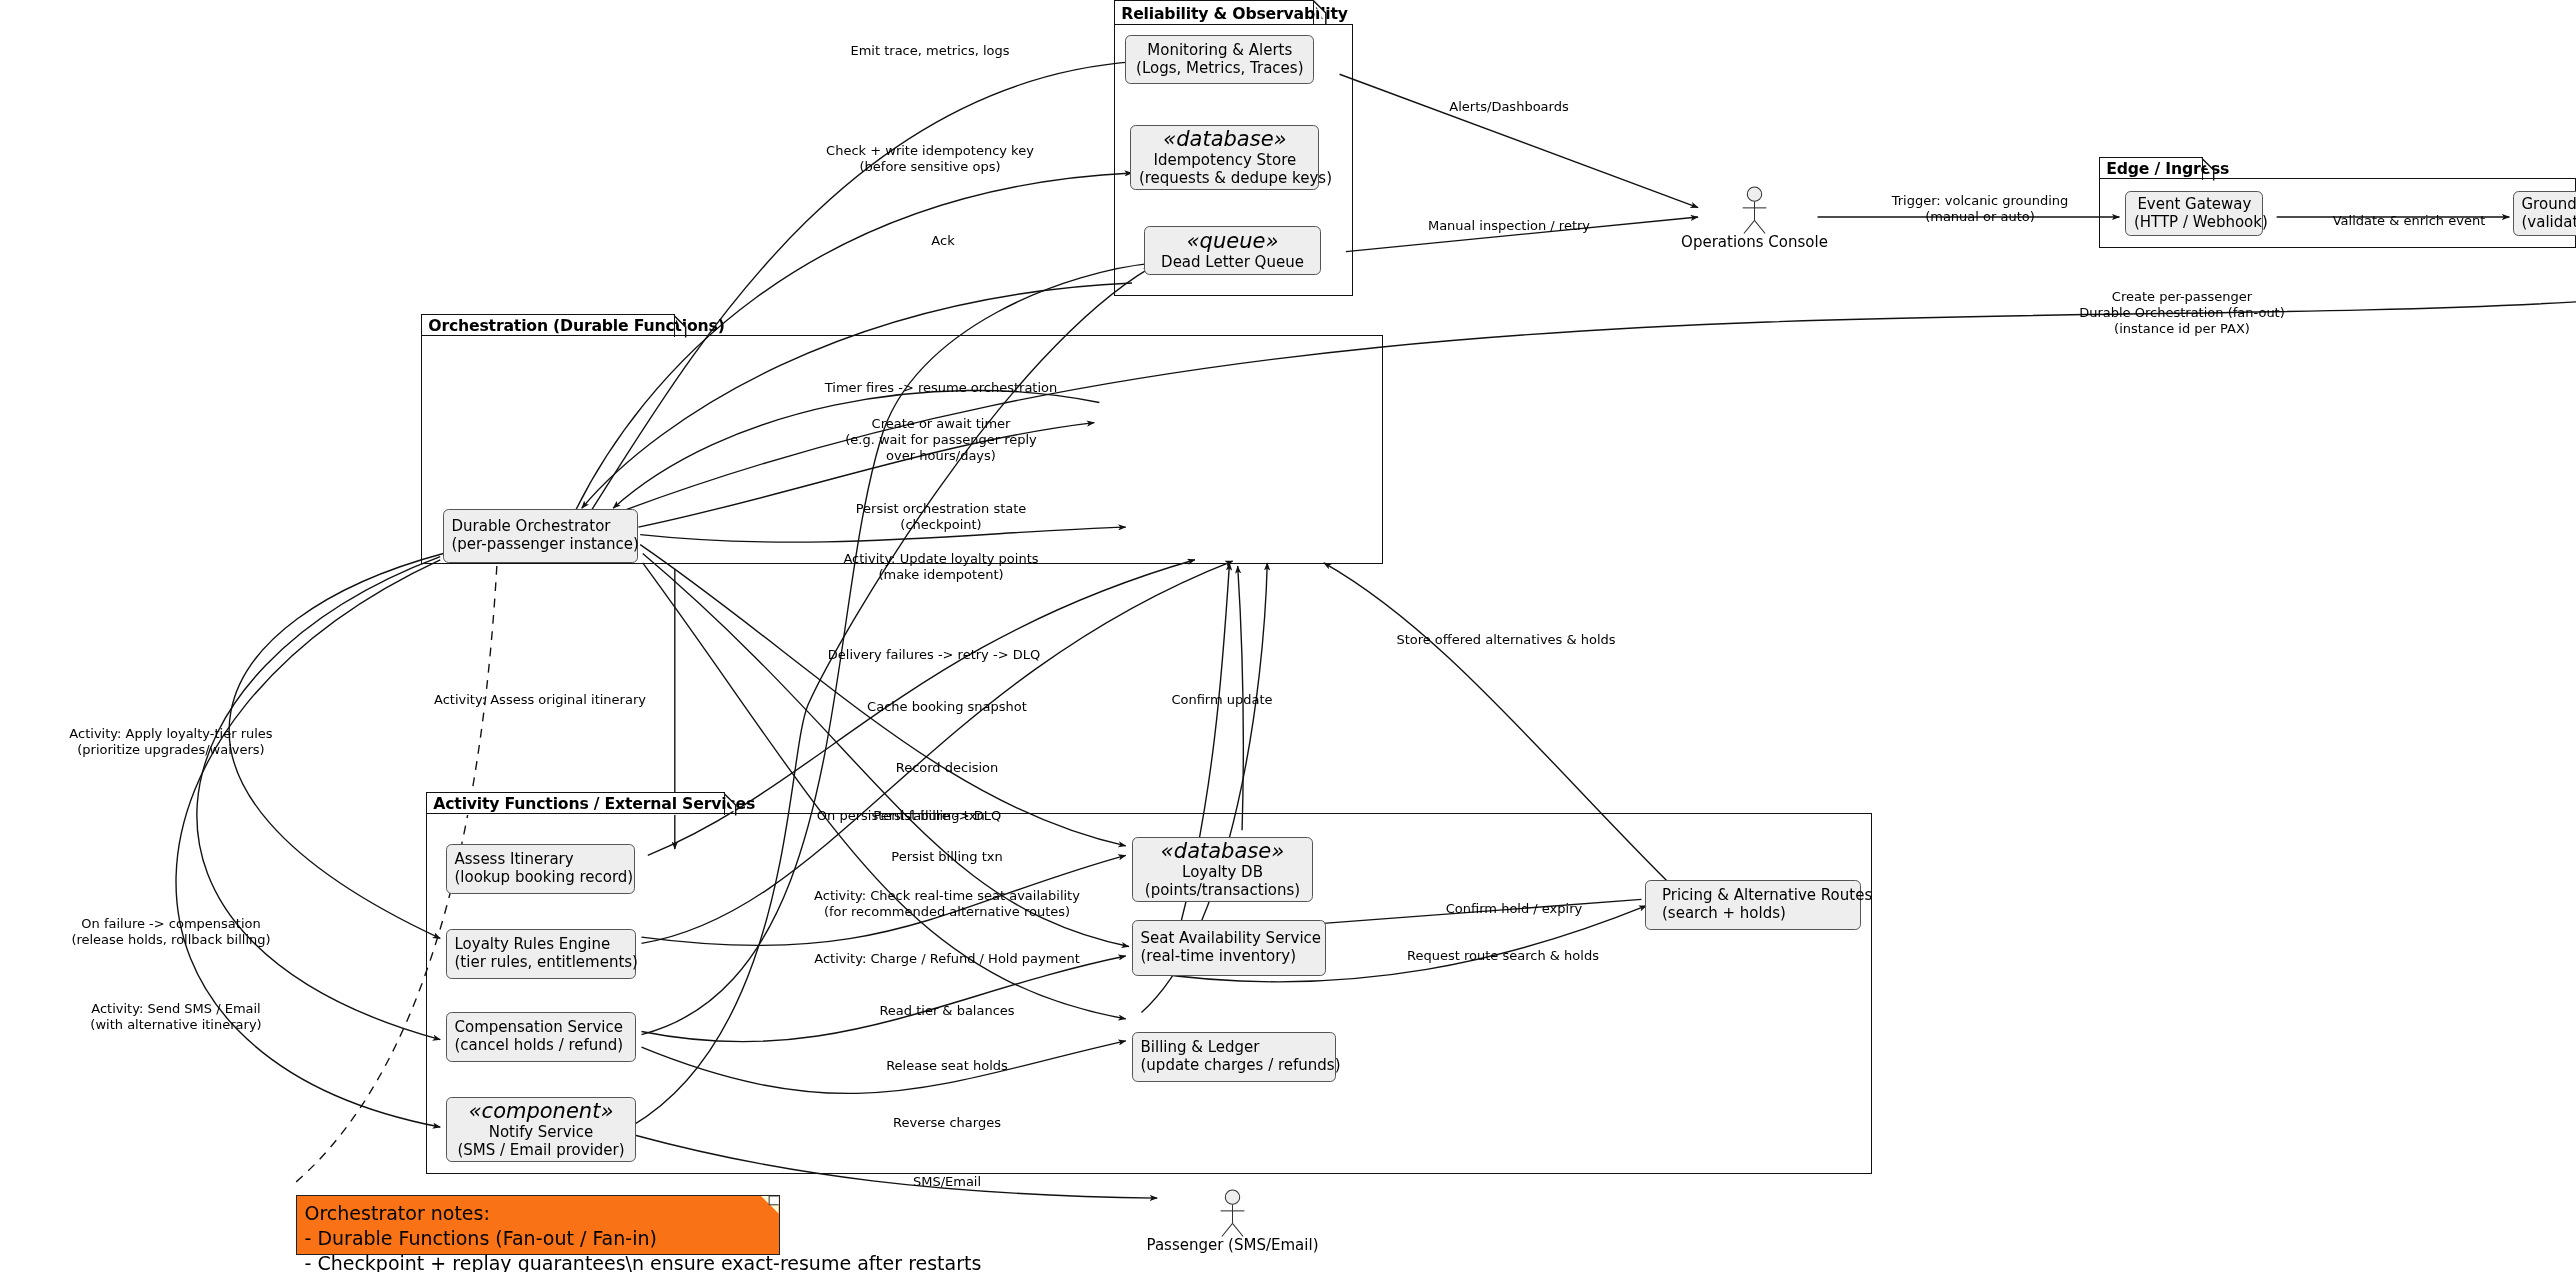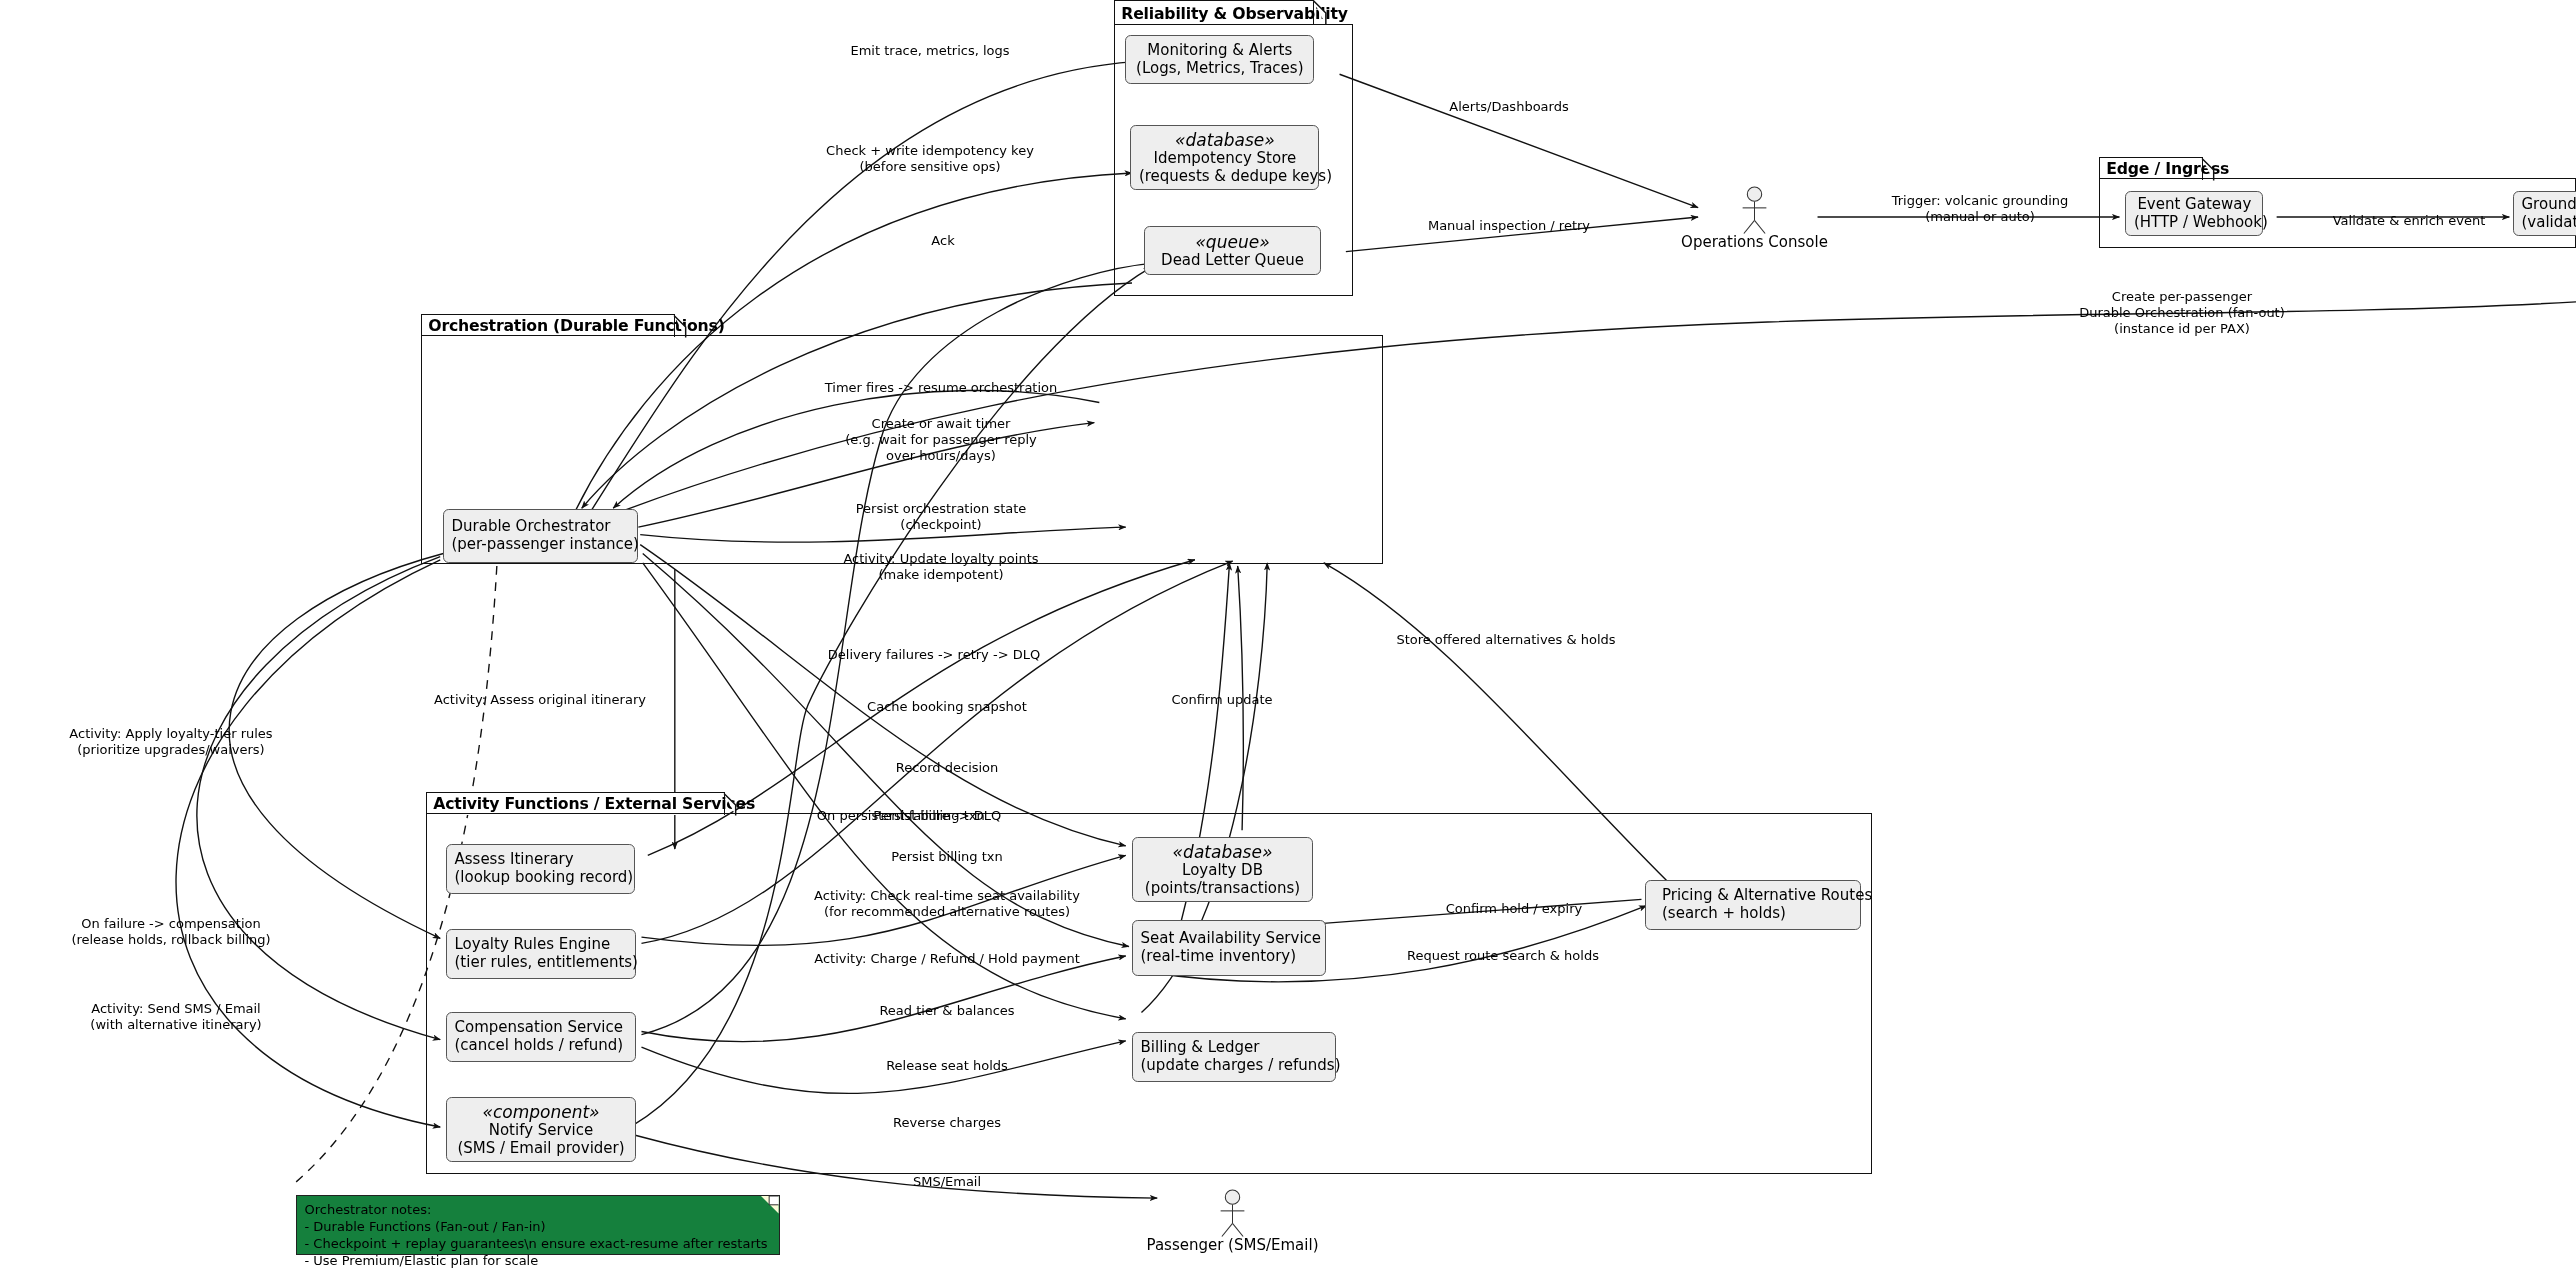--- a/index.html
+++ b/index.html
@@ -72,21 +72,21 @@
     display: flex;
     flex-direction: column;
     justify-content: center;
     padding: 3.8px 7.5px;
     line-height: 1.18;
     color: #000;
   }
   .node .ln { font-size: 15px; white-space: nowrap; }
   .node.center .ln { text-align: center; }
   .node .stereo {
-    font-size: 17px;
+    font-size: 21px;
     font-style: italic;
     text-align: center;
     white-space: nowrap;
   }
   
   .cyl {
     position: absolute;
     box-sizing: border-box;
   }
   .cyl .cyl-body {
@@ -129,25 +129,25 @@
     left: 50%;
     transform: translateX(-50%);
     top: 47px;
     font-size: 15px;
     white-space: nowrap;
     color: #000;
   }
   
   .note {
     position: absolute;
-    background: #15803d;
+    background: #f97316;
     border: 0.9px solid #222;
     box-sizing: border-box;
     padding: 5px 7.5px 6.3px 7.5px;
-    font-size: 13px;
+    font-size: 19px;
     line-height: 1.32;
     color: #000;
   }
   .note .fold-line {
     position: absolute;
     top: 0; right: 0;
     width: 17.6px; height: 17.6px;
   }
   .note .nl { white-space: nowrap; }
   

